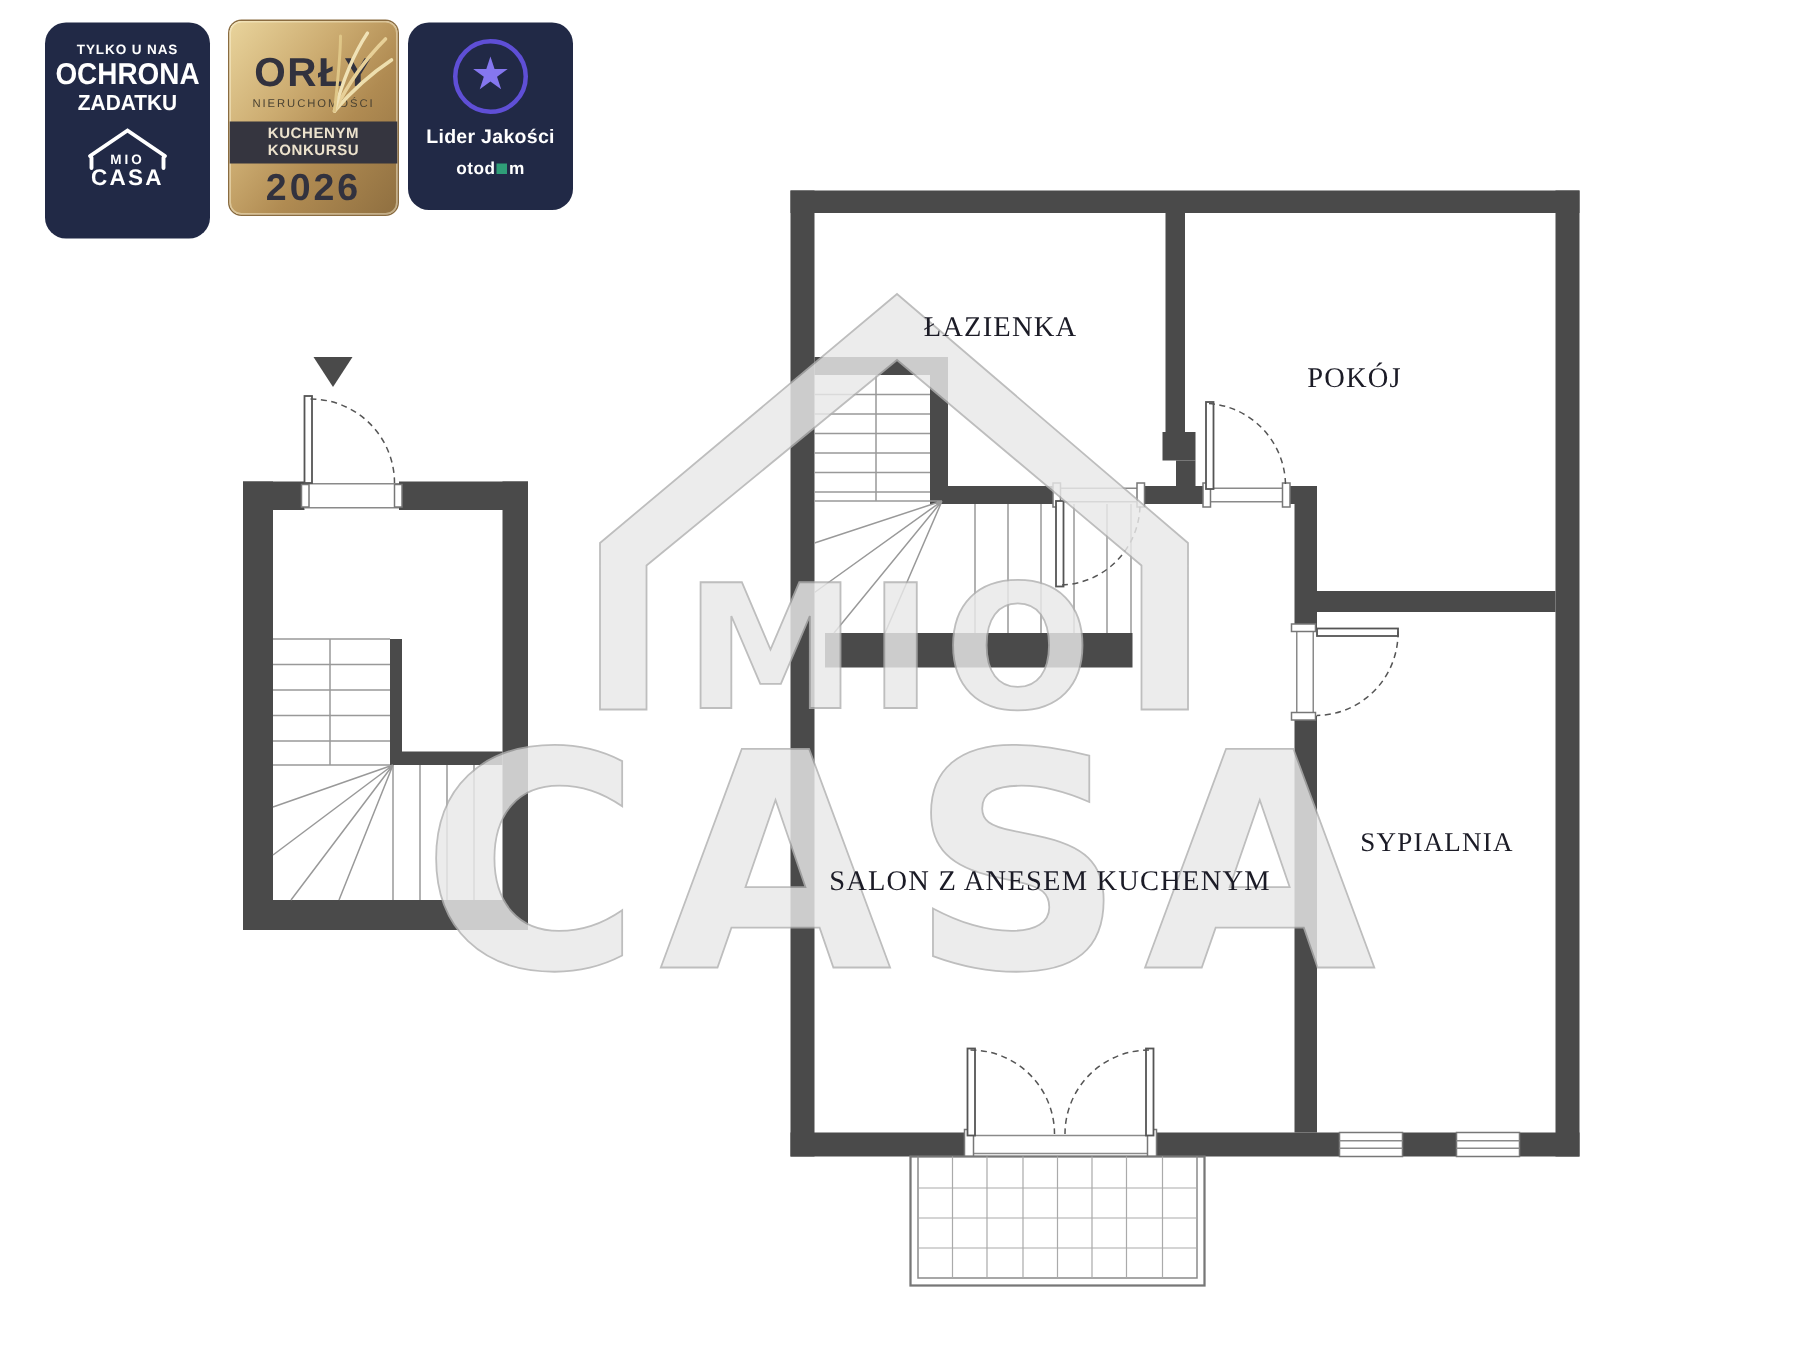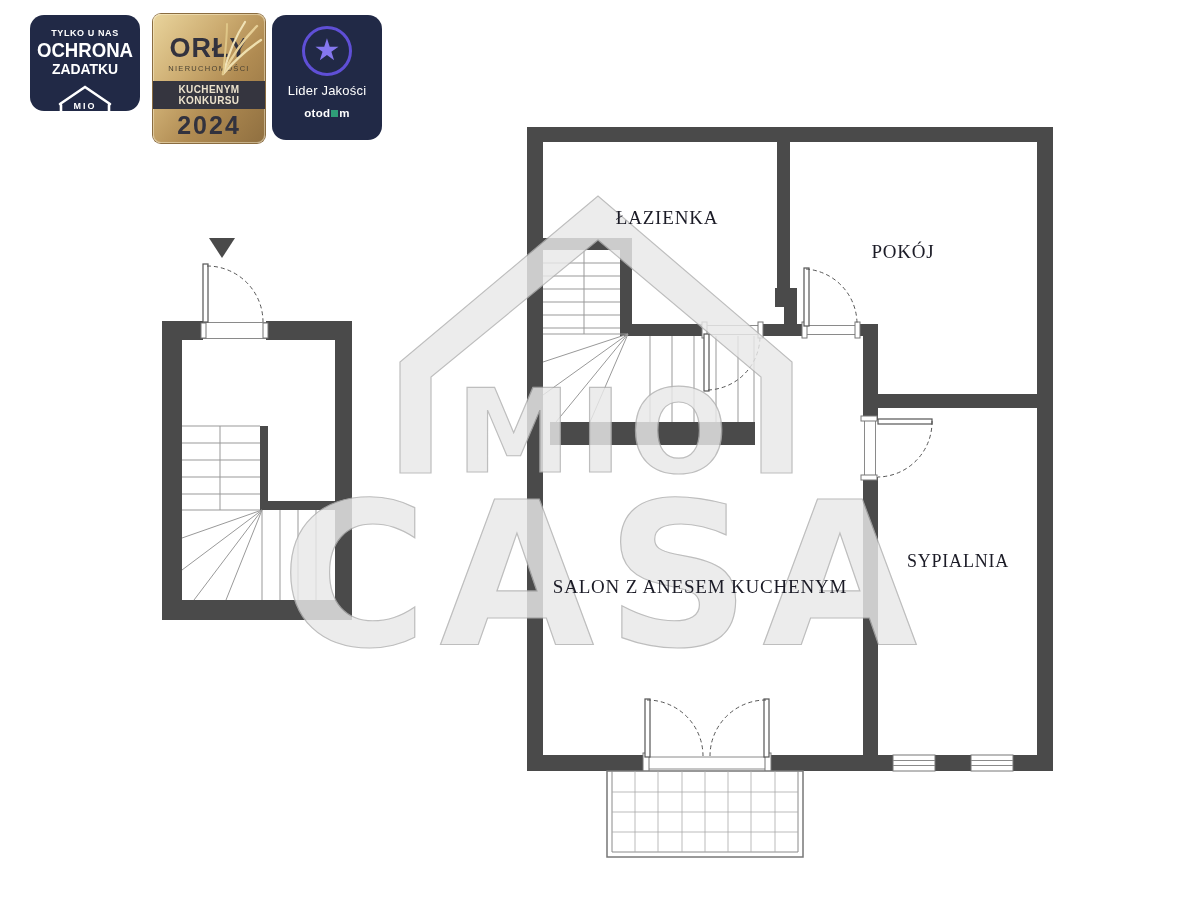--- a/index.html
+++ b/index.html
@@ -3,42 +3,42 @@
 <meta charset="utf-8">
 <style>
   html,body{margin:0;padding:0;background:#ffffff;}
   .page{position:relative;width:1200px;height:900px;background:#ffffff;overflow:hidden;
         font-family:"Liberation Sans",sans-serif;}
   .plan-svg{position:absolute;left:0;top:0;width:1200px;height:900px;}
 
   
   .badge{position:absolute;text-align:center;color:#ffffff;}
   .badge-navy{background:#212946;border-radius:14px;}
-  #badge-ochrona{left:30px;top:15px;width:110px;height:96px;}
+  #badge-ochrona{left:30px;top:15px;width:110px;height:144px;}
   .b1-top{margin-top:13px;font-size:9px;font-weight:bold;letter-spacing:.6px;}
   .b1-main{font-size:20px;font-weight:800;line-height:1.05;margin-top:2px;transform:scaleX(.93);}
   .b1-sub{font-size:14.5px;font-weight:800;margin-top:0;transform:scaleX(.96);}
   .b1-logo{margin-top:5px;}
 
   #badge-orly{left:153px;top:14px;width:112px;height:129px;border-radius:8px;
     background:linear-gradient(128deg,#e9d49c 0%,#cdad72 35%,#b08b52 62%,#8f6f40 100%);
     box-shadow:inset 0 0 0 1px rgba(255,248,220,.45), 0 0 0 1px #8a6c40;
     color:#32323e;overflow:hidden;}
   .b2-title{margin-top:21px;font-size:27px;font-weight:800;letter-spacing:1px;line-height:1;}
   .b2-sub{font-size:7.5px;font-weight:normal;letter-spacing:1.3px;margin-top:2px;color:#4a4232;}
   .b2-band{margin-top:8px;background:#35353f;color:#ece2cd;font-size:10px;font-weight:bold;
            letter-spacing:.4px;padding:3px 0;}
   .b2-year{font-size:25px;font-weight:800;letter-spacing:2px;margin-top:4px;line-height:1;}
   .b2-wing{position:absolute;top:4px;right:2px;}
 
   #badge-lider{left:272px;top:15px;width:110px;height:125px;}
   .b3-circle{width:44px;height:44px;border:3px solid #5f4fd6;border-radius:50%;
              margin:11px auto 0;display:flex;align-items:center;justify-content:center;}
   .b3-star{color:#8577ef;font-size:30px;line-height:1;margin-top:-2px;}
-  .b3-title{font-size:13px;font-weight:normal;margin-top:7px;letter-spacing:.2px;}
+  .b3-title{font-size:13px;font-weight:bold;margin-top:7px;letter-spacing:.2px;}
   .b3-brand{font-size:11.5px;font-weight:bold;margin-top:9px;letter-spacing:.3px;}
   .b3-sq{display:inline-block;width:7px;height:7px;background:#2f9e78;margin:0 1px;}
 
   
   .wall{fill:#4a4a4a;}
   .stairs{stroke:#999;stroke-width:1;fill:none;}
   .frame{stroke:#8a8a8a;stroke-width:1;fill:none;}
   .leaf{fill:#ffffff;stroke:#555;stroke-width:1.2;}
   .post{fill:#ffffff;stroke:#777;stroke-width:1;}
   .arc{stroke:#555;stroke-width:1;fill:none;stroke-dasharray:4 3;}
@@ -195,21 +195,21 @@
   <div class="badge" id="badge-orly">
     <svg class="b2-wing" width="48" height="58" viewBox="0 0 48 58">
       <path d="M8 56 C20 42 34 30 46 22" stroke="#eedfae" stroke-width="2.4" fill="none" stroke-linecap="round"></path>
       <path d="M8 56 C18 36 30 20 42 8" stroke="#e7d098" stroke-width="2.4" fill="none" stroke-linecap="round"></path>
       <path d="M8 56 C14 34 22 16 30 4" stroke="#f0e2b6" stroke-width="2.2" fill="none" stroke-linecap="round"></path>
       <path d="M8 56 C10 38 12 20 12 6" stroke="#dfc687" stroke-width="2" fill="none" stroke-linecap="round"></path>
     </svg>
     <div class="b2-title">ORŁY</div>
     <div class="b2-sub">NIERUCHOMOŚCI</div>
     <div class="b2-band">KUCHENYM KONKURSU</div>
-    <div class="b2-year">2024</div>
+    <div class="b2-year">2026</div>
   </div>
 
   <div class="badge badge-navy" id="badge-lider">
     <div class="b3-circle">
       <span class="b3-star">★</span>
     </div>
     <div class="b3-title">Lider Jakości</div>
     <div class="b3-brand"><span>otod</span><span class="b3-sq"></span><span>m</span></div>
   </div>
 

